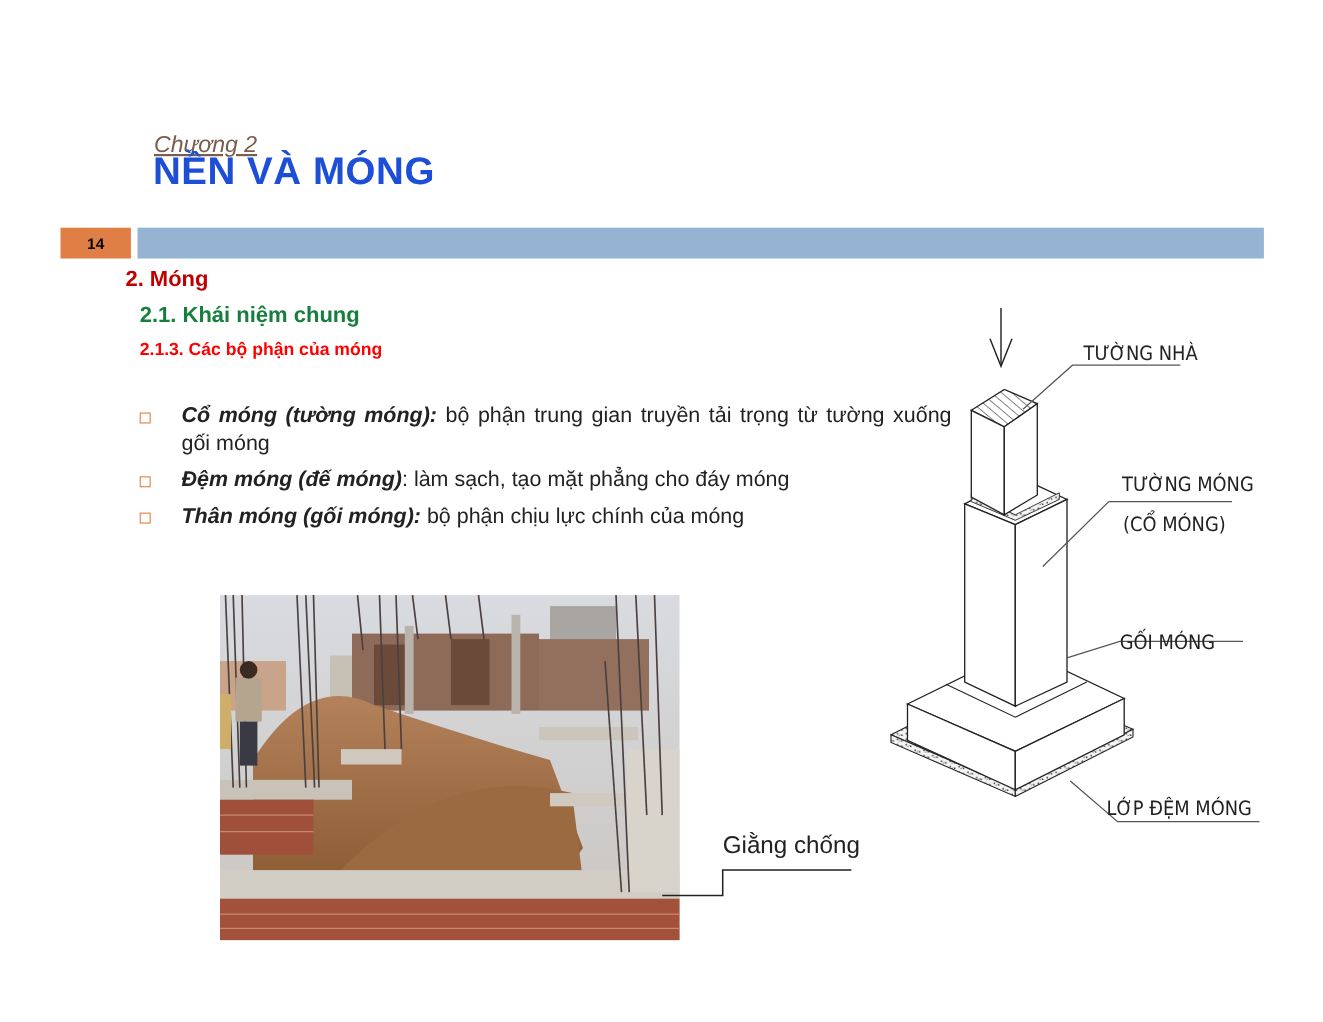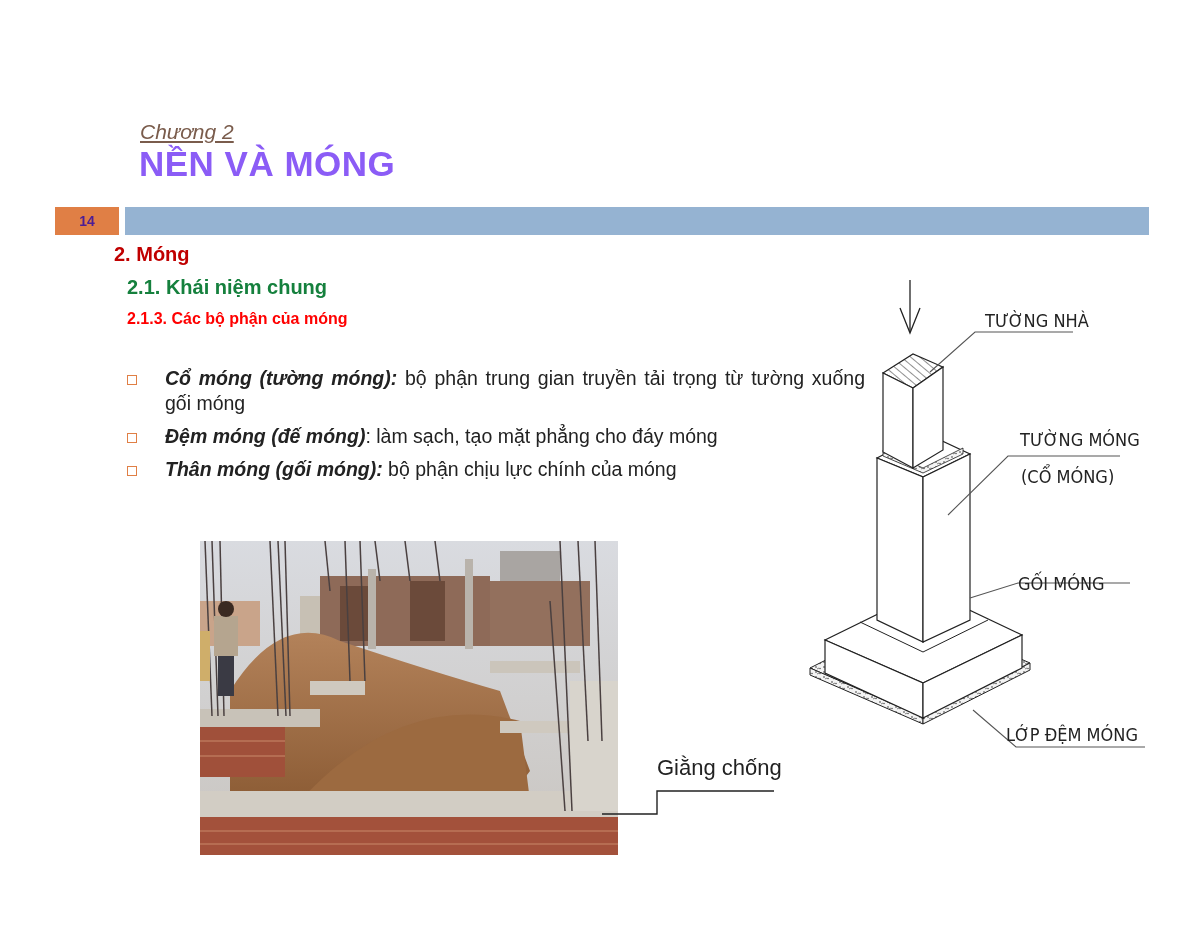--- a/index.html
+++ b/index.html
@@ -1,19 +1,19 @@
 <!DOCTYPE html>
 <html><head>
 <meta charset="utf-8">
 <style>
   html, body { margin: 0; padding: 0; background: #ffffff; }
   body { width: 1203px; height: 929px; position: relative; overflow: hidden; font-family: "Liberation Sans", sans-serif; }
   .chapter { position: absolute; left: 140px; top: 108px; font-size: 21px; font-style: italic; color: #7a5c4c; text-decoration: underline; text-decoration-thickness: 2px; text-underline-offset: 2px; margin-top: 12px; }
-  .title { position: absolute; left: 139px; top: 144px; font-size: 35px; font-weight: bold; color: #8b5cf6; letter-spacing: 0.5px; }
-  .page-num { position: absolute; left: 55px; top: 207px; width: 64px; height: 28px; background: #e07f45; color: #4c1d95; font-weight: bold; font-size: 14px; display: flex; align-items: center; justify-content: center; }
+  .title { position: absolute; left: 139px; top: 136px; font-size: 35px; font-weight: bold; color: #1d4ed8; letter-spacing: 0.5px; }
+  .page-num { position: absolute; left: 55px; top: 207px; width: 64px; height: 28px; background: #e07f45; color: #000000; font-weight: bold; font-size: 14px; display: flex; align-items: center; justify-content: center; }
   .header-bar { position: absolute; left: 125px; top: 207px; width: 1024px; height: 28px; background: #95b3d2; }
   .h1 { position: absolute; left: 114px; top: 243px; font-size: 20px; font-weight: bold; color: #c00000; }
   .h2 { position: absolute; left: 127px; top: 276px; font-size: 20px; font-weight: bold; color: #15803d; }
   .h3 { position: absolute; left: 127px; top: 310px; font-size: 16px; font-weight: bold; color: #ff0000; }
   .bullets { position: absolute; left: 127px; top: 342px; width: 740px; margin: 0; padding: 0; list-style: none; font-size: 19.5px; color: #222; }
   .bullets li { position: relative; padding-left: 38px; margin-bottom: 8px; line-height: 25px; }
   .bullets li .sq { position: absolute; left: 0; top: 9px; width: 8px; height: 8px; border: 1.2px solid #e07f45; }
   .bullets li .term { font-weight: bold; font-style: italic; }
   .bullets li.first { text-align: justify; width: 700px; margin-top: 24px; }
   .photo { position: absolute; left: 200px; top: 541px; width: 418px; height: 314px; overflow: hidden; }

